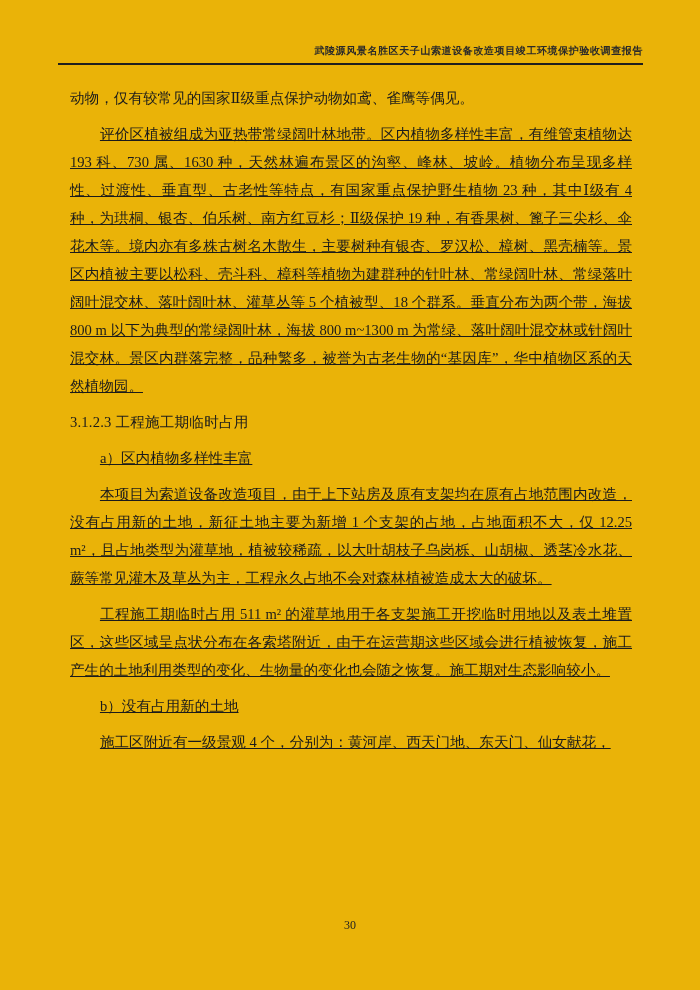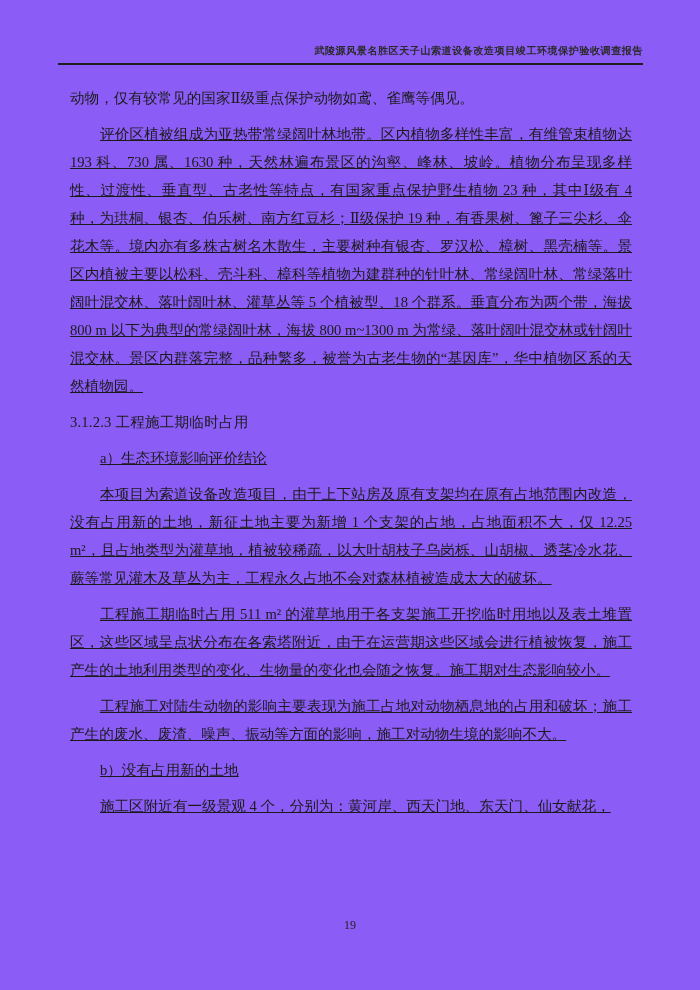--- a/index.html
+++ b/index.html
@@ -5,21 +5,21 @@
   html, body {
     margin: 0;
     padding: 0;
     background: #e8e8e8;
   }
   .page {
     position: relative;
     width: 700px;
     height: 990px;
     margin: 0 auto;
-    background: #8b5cf6;
+    background: #eab308;
     overflow: hidden;
     font-family: "Liberation Serif", "DejaVu Serif", serif;
     color: #1b1b1b;
     box-shadow: 0 0 4px rgba(0,0,0,0.25);
   }
   .page-header {
     position: absolute;
     top: 44px;
     left: 58px;
     right: 57px;
@@ -70,25 +70,24 @@
 <div class="page">
 
   <div class="page-header">
     <div class="header-title">武陵源风景名胜区天子山索道设备改造项目竣工环境保护验收调查报告</div>
   </div>
 
   <div class="doc-body">
     <p class="p-cont">动物，仅有较常见的国家Ⅱ级重点保护动物如鸢、雀鹰等偶见。</p>
     <p class="p-indent">评价区植被组成为亚热带常绿阔叶林地带。区内植物多样性丰富，有维管束植物达 193 科、730 属、1630 种，天然林遍布景区的沟壑、峰林、坡岭。植物分布呈现多样性、过渡性、垂直型、古老性等特点，有国家重点保护野生植物 23 种，其中Ⅰ级有 4 种，为珙桐、银杏、伯乐树、南方红豆杉；Ⅱ级保护 19 种，有香果树、篦子三尖杉、伞花木等。境内亦有多株古树名木散生，主要树种有银杏、罗汉松、樟树、黑壳楠等。景区内植被主要以松科、壳斗科、樟科等植物为建群种的针叶林、常绿阔叶林、常绿落叶阔叶混交林、落叶阔叶林、灌草丛等 5 个植被型、18 个群系。垂直分布为两个带，海拔 800 m 以下为典型的常绿阔叶林，海拔 800 m~1300 m 为常绿、落叶阔叶混交林或针阔叶混交林。景区内群落完整，品种繁多，被誉为古老生物的“基因库”，华中植物区系的天然植物园。</p>
     <p class="p-heading">3.1.2.3  工程施工期临时占用</p>
-    <p class="p-indent">a）生态环境影响评价结论</p>
+    <p class="p-indent">a）区内植物多样性丰富</p>
     <p class="p-indent">本项目为索道设备改造项目，由于上下站房及原有支架均在原有占地范围内改造，没有占用新的土地，新征土地主要为新增 1 个支架的占地，占地面积不大，仅 12.25 m²，且占地类型为灌草地，植被较稀疏，以大叶胡枝子乌岗栎、山胡椒、透茎冷水花、蕨等常见灌木及草丛为主，工程永久占地不会对森林植被造成太大的破坏。</p>
     <p class="p-indent">工程施工期临时占用 511 m² 的灌草地用于各支架施工开挖临时用地以及表土堆置区，这些区域呈点状分布在各索塔附近，由于在运营期这些区域会进行植被恢复，施工产生的土地利用类型的变化、生物量的变化也会随之恢复。施工期对生态影响较小。</p>
-    <p class="p-indent">工程施工对陆生动物的影响主要表现为施工占地对动物栖息地的占用和破坏；施工产生的废水、废渣、噪声、振动等方面的影响，施工对动物生境的影响不大。</p>
     <p class="p-indent">b）没有占用新的土地</p>
     <p class="p-indent">施工区附近有一级景观 4 个，分别为：黄河岸、西天门地、东天门、仙女献花，</p>
   </div>
 
   <div class="page-footer">
-    <span>19</span>
+    <span>30</span>
   </div>
 
 </div>
 
 </body></html>

